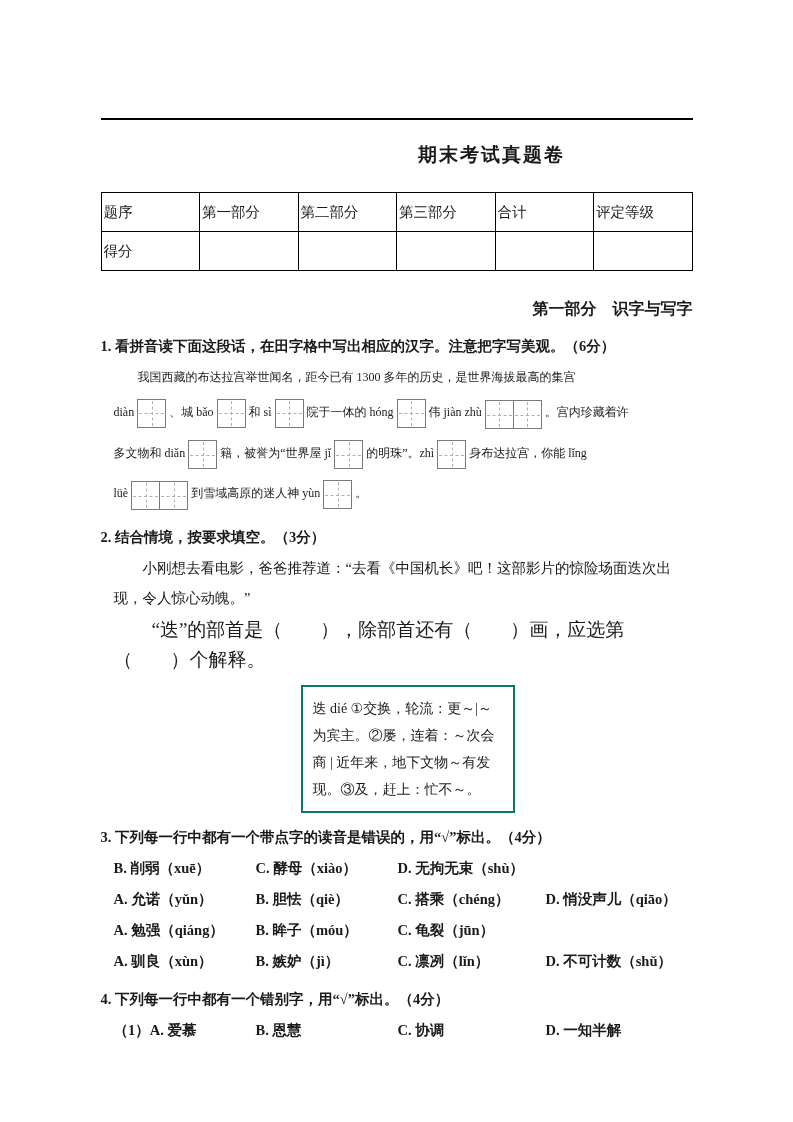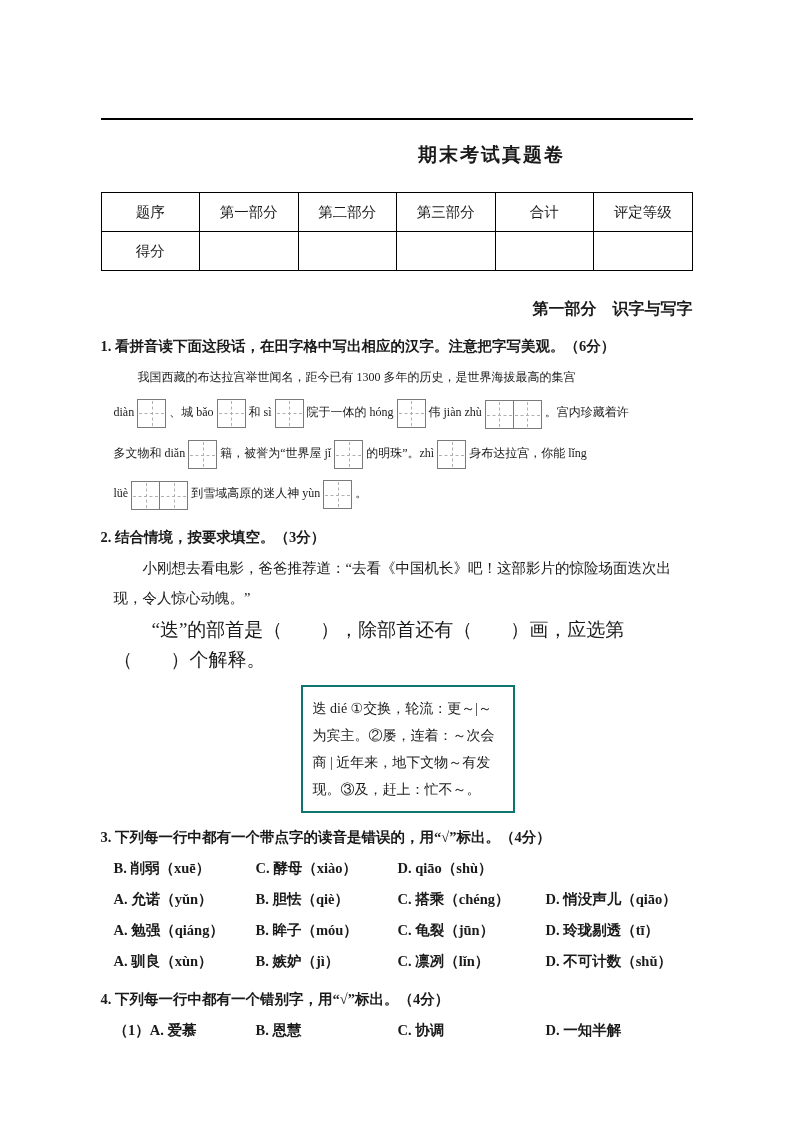--- a/index.html
+++ b/index.html
@@ -35,21 +35,21 @@
     padding-left: 190px;
   }
   table.score-table {
     width: 100%;
     border-collapse: collapse;
     table-layout: fixed;
   }
   table.score-table td {
     border: 1px solid #000;
     height: 38px;
-    text-align: center;
+    text-align: left;
     vertical-align: middle;
     font-size: 14.5px;
     padding: 0 2px;
   }
   .section-heading {
     text-align: right;
     font-size: 16px;
     font-weight: bold;
     margin: 28px 0 14px 0;
   }
@@ -193,33 +193,32 @@
       <div>商 | 近年来，地下文物～有发</div>
       <div>现。③及，赶上：忙不～。</div>
     </div>
   </div>
 
   <div class="q-block">
     <div class="q-prompt">3. 下列每一行中都有一个带点字的读音是错误的，用“√”标出。（4分）</div>
     <div class="opt-row">
       <span class="opt-cell">B. 削弱（xuē）</span>
       <span class="opt-cell">C. 酵母（xiào）</span>
-      <span class="opt-cell">D. qiāo（shù）</span>
+      <span class="opt-cell">D. 无拘无束（shù）</span>
     </div>
     <div class="opt-row">
       <span class="opt-cell">A. 允诺（yǔn）</span>
       <span class="opt-cell">B. 胆怯（qiè）</span>
       <span class="opt-cell">C. 搭乘（chéng）</span>
       <span class="opt-cell">D. 悄没声儿（qiāo）</span>
     </div>
     <div class="opt-row">
       <span class="opt-cell">A. 勉强（qiáng）</span>
       <span class="opt-cell">B. 眸子（móu）</span>
       <span class="opt-cell">C. 龟裂（jūn）</span>
-      <span class="opt-cell">D. 玲珑剔透（tī）</span>
     </div>
     <div class="opt-row">
       <span class="opt-cell">A. 驯良（xùn）</span>
       <span class="opt-cell">B. 嫉妒（jì）</span>
       <span class="opt-cell">C. 凛冽（lǐn）</span>
       <span class="opt-cell">D. 不可计数（shǔ）</span>
     </div>
   </div>
 
   <div class="q-block">

